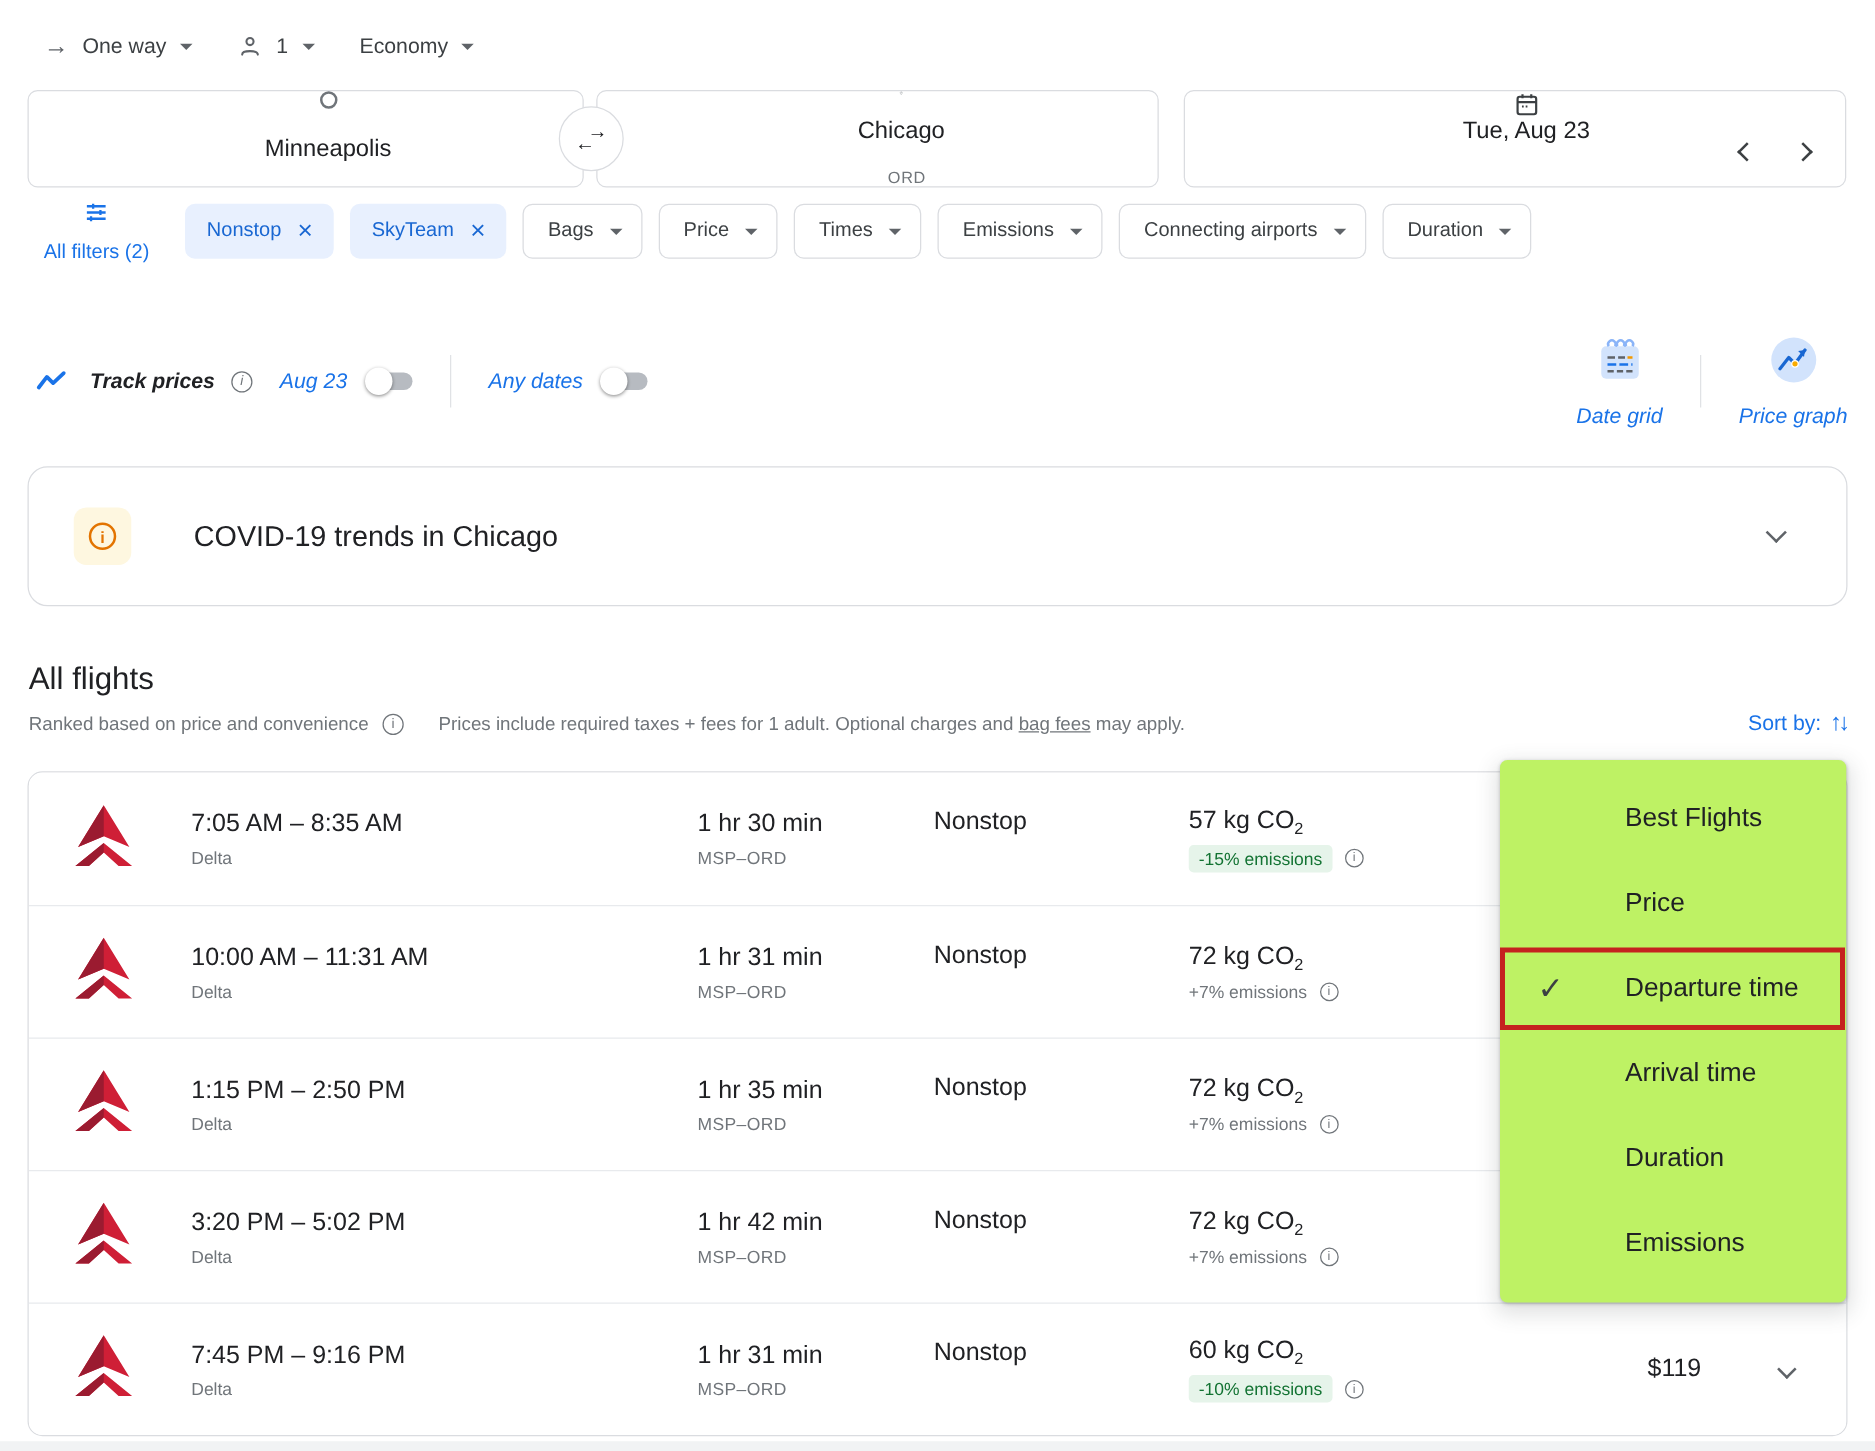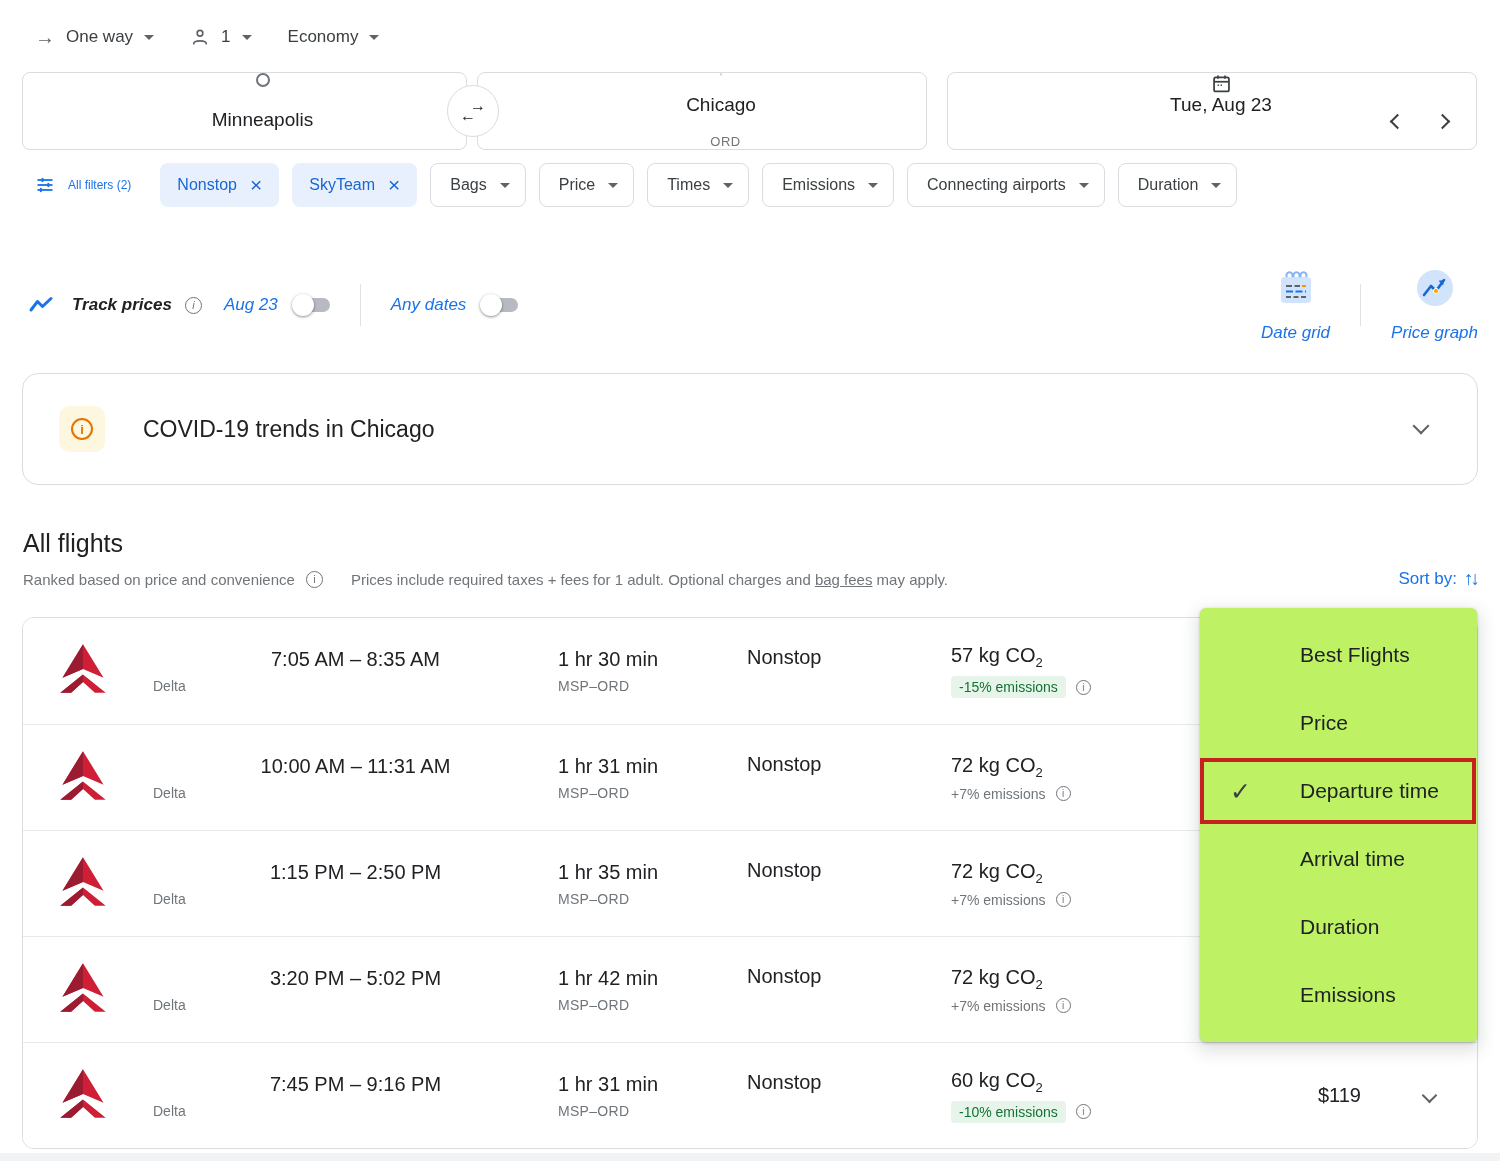--- a/index.html
+++ b/index.html
@@ -32,21 +32,21 @@
   .swap-circle span{font-size:16px;line-height:10px;}
   .swap-top{margin-left:10px;}
   .swap-bot{margin-right:10px;}
   .date-nav{margin-left:auto;display:flex;align-items:center;gap:34px;padding-right:6px;}
   .chev{width:11px;height:11px;border-right:2px solid #3c4043;border-bottom:2px solid #3c4043;cursor:pointer;}
   .chev.left{transform:rotate(135deg);}
   .chev.right{transform:rotate(-45deg);}
 
   
   .chips-row{display:flex;align-items:center;gap:13px;margin:13px 0 0 22px;height:44px;flex-wrap:nowrap;}
-  .all-filters{display:flex;align-items:center;gap:13px;color:var(--blue);font-size:12px;padding:0 16px 0 13px;cursor:pointer;background:none;border:none;font-family:inherit;}
+  .all-filters{display:flex;align-items:center;gap:13px;color:var(--blue);font-size:16px;padding:0 16px 0 13px;cursor:pointer;background:none;border:none;font-family:inherit;flex-direction:column;}
   .chip{display:flex;align-items:center;gap:13px;height:44px;padding:0 17px;border-radius:8px;font-size:16px;white-space:nowrap;cursor:pointer;}
   .chip.active{background:var(--chip-blue-bg);color:var(--chip-blue-text);}
   .chip.outline{border:1px solid var(--border);color:#3c4043;padding:0 15px 0 19px;}
   .chip .x{font-size:21px;line-height:1;margin-top:-2px;}
 
   
   .track-row{display:flex;align-items:center;margin:76px 22px 0 28px;height:44px;font-style:italic;}
   .track-label{font-size:17px;font-weight:700;color:var(--dark);margin-left:18px;}
   .info-i{display:inline-flex;width:17px;height:17px;border:1.5px solid #70757a;border-radius:50%;
     color:#70757a;font-size:11px;align-items:center;justify-content:center;flex:none;}
@@ -60,41 +60,41 @@
   .track-right{margin-left:auto;display:flex;align-items:center;}
   .view-btn{display:flex;align-items:center;gap:15px;cursor:pointer;flex-direction:column;}
   .track-right .vdiv{margin:0 30px;}
 
   
   .covid-card{display:flex;align-items:center;margin:46px 22px 0;height:112px;border:1px solid var(--border);
     border-radius:16px;padding:0 36px;cursor:pointer;}
   .covid-icon-wrap{width:46px;height:46px;border-radius:10px;background:var(--covid-bg);display:flex;align-items:center;justify-content:center;flex:none;}
   .covid-i{width:22px;height:22px;border:2px solid var(--covid-orange);border-radius:50%;color:var(--covid-orange);
     font-size:13px;font-weight:bold;display:flex;align-items:center;justify-content:center;}
-  .covid-title{font-size:23px;margin-left:38px;color:var(--dark);}
+  .covid-title{font-size:23px;margin-left:50px;color:var(--dark);}
   .chev-down{width:12px;height:12px;border-right:2px solid #5f6368;border-bottom:2px solid #5f6368;transform:rotate(45deg);}
   .covid-card .chev-down{margin-left:auto;margin-right:14px;margin-top:-6px;}
 
   
   .results-header{margin:44px 23px 0;}
   .all-flights-h{font-size:25px;font-weight:400;margin:0;color:var(--dark);}
   .subrow{display:flex;align-items:center;margin-top:10px;}
   .note{font-size:15px;color:var(--gray);display:flex;align-items:center;gap:11px;}
   .note2{margin-left:28px;}
   .ul{text-decoration:underline;}
   .sort-by{margin-left:auto;display:flex;align-items:center;gap:7px;color:var(--blue);font-size:17px;font-weight:500;cursor:pointer;}
   .sort-glyph{font-size:19px;letter-spacing:-3px;font-weight:400;}
 
   
   .flight-list{position:relative;margin:27px 22px 0;border:1px solid var(--border);border-radius:12px;background:#fff;overflow:hidden;}
   .flight-row{display:flex;align-items:center;height:106px;border-top:1px solid #e8eaed;cursor:pointer;background:#fff;}
   .flight-row:first-child{border-top:none;}
   .col-logo{width:130px;padding-left:33px;flex:none;}
   .col-times{width:405px;flex:none;}
-  .times{font-size:20px;font-weight:500;color:var(--dark);text-align:center;}
+  .times{font-size:20px;font-weight:500;color:var(--dark);}
   .airline{font-size:14px;color:var(--gray);margin-top:7px;}
   .col-duration{width:189px;flex:none;}
   .dur{font-size:20px;color:var(--dark);}
   .route{font-size:14px;color:var(--gray);margin-top:7px;letter-spacing:.3px;}
   .col-stops{width:204px;flex:none;font-size:20px;color:var(--dark);align-self:flex-start;margin-top:28px;}
   .col-co2{width:270px;flex:none;}
   .co2{font-size:20px;color:var(--dark);}
   .co2 sub{font-size:13px;}
   .emis{margin-top:6px;font-size:14px;color:var(--gray);display:flex;align-items:center;gap:10px;}
   .emis .etext.badge{background:var(--green-bg);color:var(--green);padding:3px 8px;border-radius:4px;}

